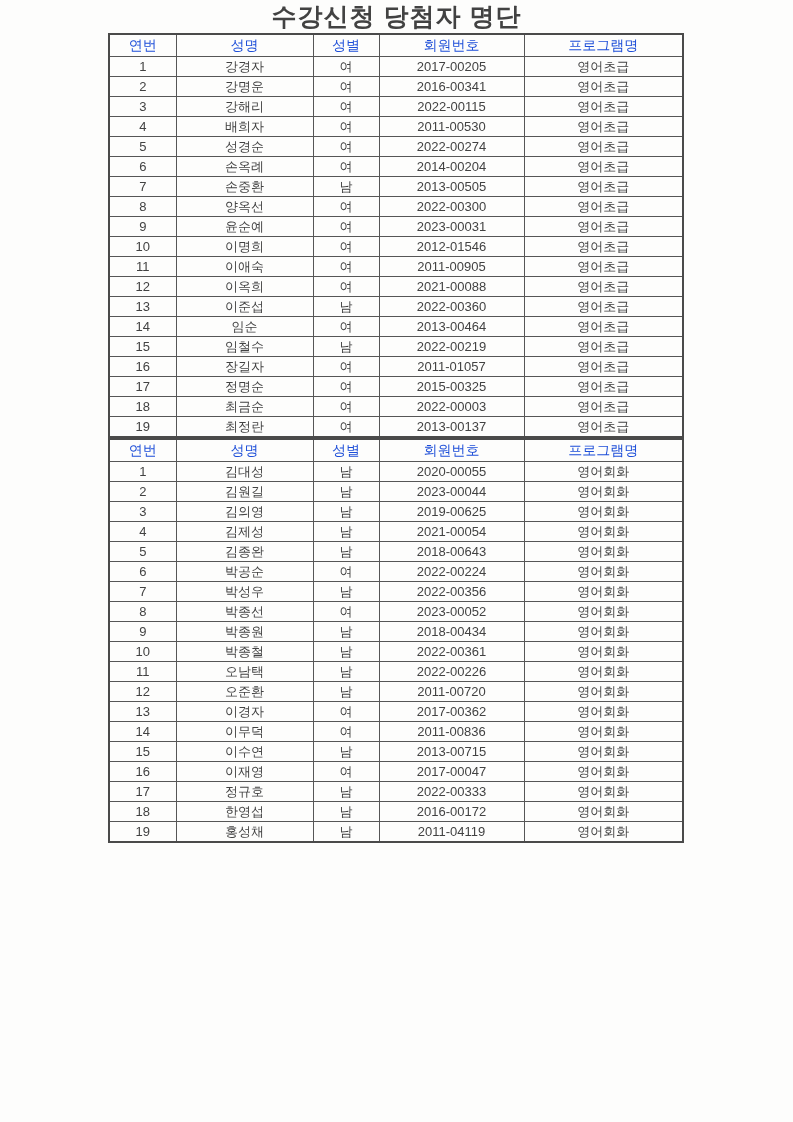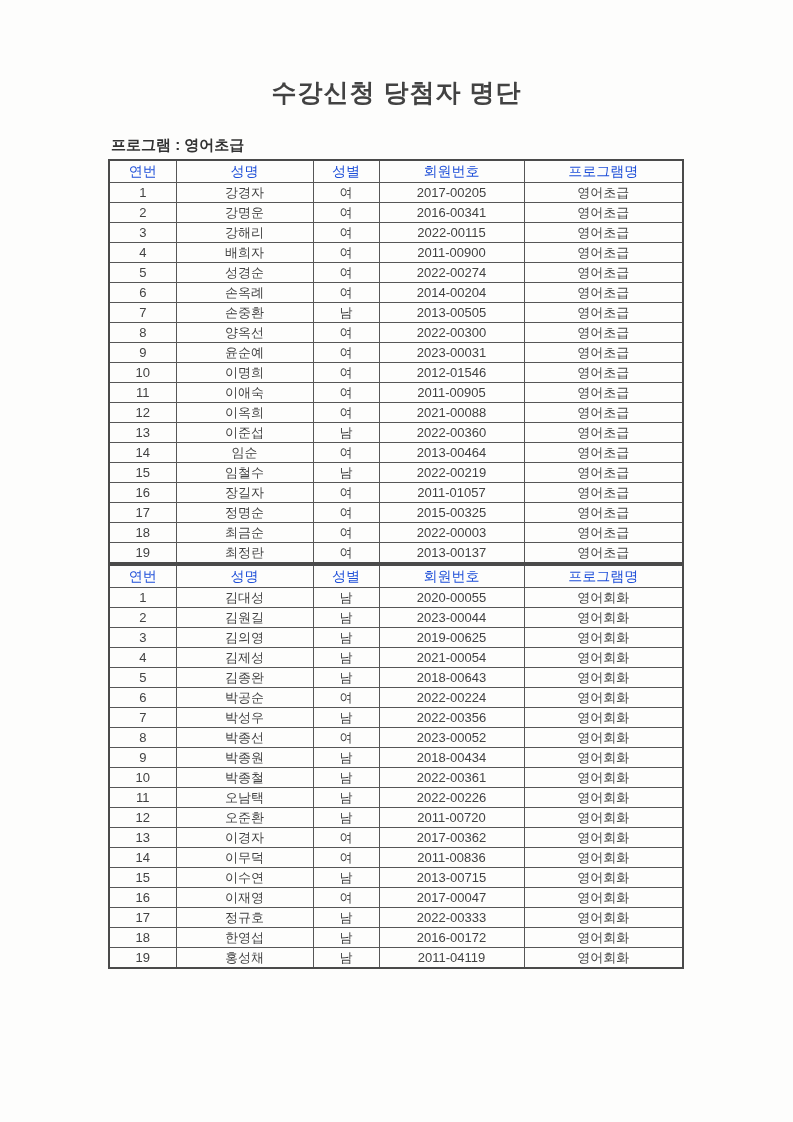--- a/index.html
+++ b/index.html
@@ -12,21 +12,20 @@
     width: 793px;
     height: 1122px;
     margin: 0 auto;
     background: #fdfdfc;
     font-family: "Liberation Sans", "DejaVu Sans", sans-serif;
     color: #3a3a3a;
     overflow: hidden;
     box-sizing: border-box;
   }
   .doc-title {
-    padding-top: 76px;
     text-align: center;
     font-size: 25px;
     font-weight: bold;
     letter-spacing: 1px;
     color: #424242;
   }
   .content {
     margin-left: 108px;
     width: 574px;
   }
@@ -70,177 +69,20 @@
   col.c-program { width: 159px; }
 </style>
 </head>
 <body>
 
 <div class="page">
 
   <div class="doc-title">수강신청 당첨자 명단</div>
 
   <div class="content">
-
-    <section>
-      <div class="section-label">프로그램 : 영어초급</div>
-      <table class="winners">
-        <colgroup>
-          <col class="c-no">
-            <col class="c-name">
-            <col class="c-gender">
-            <col class="c-member">
-            <col class="c-program">
-        </colgroup>
-        <thead>
-            <tr>
-              <th>연번</th>
-              <th>성명</th>
-              <th>성별</th>
-              <th>회원번호</th>
-              <th>프로그램명</th>
-            </tr>
-          </thead>
-        <tbody>
-            <tr>
-              <td>1</td>
-              <td>강경자</td>
-              <td>여</td>
-              <td>2017-00205</td>
-              <td>영어초급</td>
-            </tr>
-            <tr>
-              <td>2</td>
-              <td>강명운</td>
-              <td>여</td>
-              <td>2016-00341</td>
-              <td>영어초급</td>
-            </tr>
-            <tr>
-              <td>3</td>
-              <td>강해리</td>
-              <td>여</td>
-              <td>2022-00115</td>
-              <td>영어초급</td>
-            </tr>
-            <tr>
-              <td>4</td>
-              <td>배희자</td>
-              <td>여</td>
-              <td>2011-00900</td>
-              <td>영어초급</td>
-            </tr>
-            <tr>
-              <td>5</td>
-              <td>성경순</td>
-              <td>여</td>
-              <td>2022-00274</td>
-              <td>영어초급</td>
-            </tr>
-            <tr>
-              <td>6</td>
-              <td>손옥례</td>
-              <td>여</td>
-              <td>2014-00204</td>
-              <td>영어초급</td>
-            </tr>
-            <tr>
-              <td>7</td>
-              <td>손중환</td>
-              <td>남</td>
-              <td>2013-00505</td>
-              <td>영어초급</td>
-            </tr>
-            <tr>
-              <td>8</td>
-              <td>양옥선</td>
-              <td>여</td>
-              <td>2022-00300</td>
-              <td>영어초급</td>
-            </tr>
-            <tr>
-              <td>9</td>
-              <td>윤순예</td>
-              <td>여</td>
-              <td>2023-00031</td>
-              <td>영어초급</td>
-            </tr>
-            <tr>
-              <td>10</td>
-              <td>이명희</td>
-              <td>여</td>
-              <td>2012-01546</td>
-              <td>영어초급</td>
-            </tr>
-            <tr>
-              <td>11</td>
-              <td>이애숙</td>
-              <td>여</td>
-              <td>2011-00905</td>
-              <td>영어초급</td>
-            </tr>
-            <tr>
-              <td>12</td>
-              <td>이옥희</td>
-              <td>여</td>
-              <td>2021-00088</td>
-              <td>영어초급</td>
-            </tr>
-            <tr>
-              <td>13</td>
-              <td>이준섭</td>
-              <td>남</td>
-              <td>2022-00360</td>
-              <td>영어초급</td>
-            </tr>
-            <tr>
-              <td>14</td>
-              <td>임순</td>
-              <td>여</td>
-              <td>2013-00464</td>
-              <td>영어초급</td>
-            </tr>
-            <tr>
-              <td>15</td>
-              <td>임철수</td>
-              <td>남</td>
-              <td>2022-00219</td>
-              <td>영어초급</td>
-            </tr>
-            <tr>
-              <td>16</td>
-              <td>장길자</td>
-              <td>여</td>
-              <td>2011-01057</td>
-              <td>영어초급</td>
-            </tr>
-            <tr>
-              <td>17</td>
-              <td>정명순</td>
-              <td>여</td>
-              <td>2015-00325</td>
-              <td>영어초급</td>
-            </tr>
-            <tr>
-              <td>18</td>
-              <td>최금순</td>
-              <td>여</td>
-              <td>2022-00003</td>
-              <td>영어초급</td>
-            </tr>
-            <tr>
-              <td>19</td>
-              <td>최정란</td>
-              <td>여</td>
-              <td>2013-00137</td>
-              <td>영어초급</td>
-            </tr>
-          </tbody>
-      </table>
-    </section>
 
     <section>
       <table class="winners">
         <colgroup>
           <col class="c-no">
             <col class="c-name">
             <col class="c-gender">
             <col class="c-member">
             <col class="c-program">
         </colgroup>
@@ -249,149 +91,305 @@
               <th>연번</th>
               <th>성명</th>
               <th>성별</th>
               <th>회원번호</th>
               <th>프로그램명</th>
             </tr>
           </thead>
         <tbody>
             <tr>
               <td>1</td>
-              <td>김대성</td>
-              <td>남</td>
-              <td>2020-00055</td>
-              <td>영어회화</td>
+              <td>강경자</td>
+              <td>여</td>
+              <td>2017-00205</td>
+              <td>영어초급</td>
             </tr>
             <tr>
               <td>2</td>
-              <td>김원길</td>
-              <td>남</td>
-              <td>2023-00044</td>
-              <td>영어회화</td>
+              <td>강명운</td>
+              <td>여</td>
+              <td>2016-00341</td>
+              <td>영어초급</td>
             </tr>
             <tr>
               <td>3</td>
-              <td>김의영</td>
-              <td>남</td>
-              <td>2019-00625</td>
-              <td>영어회화</td>
+              <td>강해리</td>
+              <td>여</td>
+              <td>2022-00115</td>
+              <td>영어초급</td>
             </tr>
             <tr>
               <td>4</td>
-              <td>김제성</td>
-              <td>남</td>
-              <td>2021-00054</td>
-              <td>영어회화</td>
+              <td>배희자</td>
+              <td>여</td>
+              <td>2011-00530</td>
+              <td>영어초급</td>
             </tr>
             <tr>
               <td>5</td>
-              <td>김종완</td>
-              <td>남</td>
-              <td>2018-00643</td>
-              <td>영어회화</td>
+              <td>성경순</td>
+              <td>여</td>
+              <td>2022-00274</td>
+              <td>영어초급</td>
             </tr>
             <tr>
               <td>6</td>
-              <td>박공순</td>
-              <td>여</td>
-              <td>2022-00224</td>
-              <td>영어회화</td>
+              <td>손옥례</td>
+              <td>여</td>
+              <td>2014-00204</td>
+              <td>영어초급</td>
             </tr>
             <tr>
               <td>7</td>
-              <td>박성우</td>
-              <td>남</td>
-              <td>2022-00356</td>
-              <td>영어회화</td>
+              <td>손중환</td>
+              <td>남</td>
+              <td>2013-00505</td>
+              <td>영어초급</td>
             </tr>
             <tr>
               <td>8</td>
-              <td>박종선</td>
-              <td>여</td>
-              <td>2023-00052</td>
-              <td>영어회화</td>
+              <td>양옥선</td>
+              <td>여</td>
+              <td>2022-00300</td>
+              <td>영어초급</td>
             </tr>
             <tr>
               <td>9</td>
-              <td>박종원</td>
-              <td>남</td>
-              <td>2018-00434</td>
-              <td>영어회화</td>
+              <td>윤순예</td>
+              <td>여</td>
+              <td>2023-00031</td>
+              <td>영어초급</td>
             </tr>
             <tr>
               <td>10</td>
-              <td>박종철</td>
-              <td>남</td>
-              <td>2022-00361</td>
-              <td>영어회화</td>
+              <td>이명희</td>
+              <td>여</td>
+              <td>2012-01546</td>
+              <td>영어초급</td>
             </tr>
             <tr>
               <td>11</td>
-              <td>오남택</td>
-              <td>남</td>
-              <td>2022-00226</td>
-              <td>영어회화</td>
+              <td>이애숙</td>
+              <td>여</td>
+              <td>2011-00905</td>
+              <td>영어초급</td>
             </tr>
             <tr>
               <td>12</td>
-              <td>오준환</td>
-              <td>남</td>
-              <td>2011-00720</td>
-              <td>영어회화</td>
+              <td>이옥희</td>
+              <td>여</td>
+              <td>2021-00088</td>
+              <td>영어초급</td>
             </tr>
             <tr>
               <td>13</td>
-              <td>이경자</td>
-              <td>여</td>
-              <td>2017-00362</td>
-              <td>영어회화</td>
+              <td>이준섭</td>
+              <td>남</td>
+              <td>2022-00360</td>
+              <td>영어초급</td>
             </tr>
             <tr>
               <td>14</td>
-              <td>이무덕</td>
-              <td>여</td>
-              <td>2011-00836</td>
-              <td>영어회화</td>
+              <td>임순</td>
+              <td>여</td>
+              <td>2013-00464</td>
+              <td>영어초급</td>
             </tr>
             <tr>
               <td>15</td>
-              <td>이수연</td>
-              <td>남</td>
-              <td>2013-00715</td>
-              <td>영어회화</td>
+              <td>임철수</td>
+              <td>남</td>
+              <td>2022-00219</td>
+              <td>영어초급</td>
             </tr>
             <tr>
               <td>16</td>
-              <td>이재영</td>
-              <td>여</td>
-              <td>2017-00047</td>
-              <td>영어회화</td>
+              <td>장길자</td>
+              <td>여</td>
+              <td>2011-01057</td>
+              <td>영어초급</td>
             </tr>
             <tr>
               <td>17</td>
-              <td>정규호</td>
-              <td>남</td>
-              <td>2022-00333</td>
-              <td>영어회화</td>
+              <td>정명순</td>
+              <td>여</td>
+              <td>2015-00325</td>
+              <td>영어초급</td>
             </tr>
             <tr>
               <td>18</td>
-              <td>한영섭</td>
-              <td>남</td>
-              <td>2016-00172</td>
-              <td>영어회화</td>
+              <td>최금순</td>
+              <td>여</td>
+              <td>2022-00003</td>
+              <td>영어초급</td>
             </tr>
             <tr>
               <td>19</td>
-              <td>홍성채</td>
-              <td>남</td>
-              <td>2011-04119</td>
-              <td>영어회화</td>
+              <td>최정란</td>
+              <td>여</td>
+              <td>2013-00137</td>
+              <td>영어초급</td>
             </tr>
           </tbody>
       </table>
     </section>
 
+    <section>
+      <table class="winners">
+        <colgroup>
+          <col class="c-no">
+            <col class="c-name">
+            <col class="c-gender">
+            <col class="c-member">
+            <col class="c-program">
+        </colgroup>
+        <thead>
+            <tr>
+              <th>연번</th>
+              <th>성명</th>
+              <th>성별</th>
+              <th>회원번호</th>
+              <th>프로그램명</th>
+            </tr>
+          </thead>
+        <tbody>
+            <tr>
+              <td>1</td>
+              <td>김대성</td>
+              <td>남</td>
+              <td>2020-00055</td>
+              <td>영어회화</td>
+            </tr>
+            <tr>
+              <td>2</td>
+              <td>김원길</td>
+              <td>남</td>
+              <td>2023-00044</td>
+              <td>영어회화</td>
+            </tr>
+            <tr>
+              <td>3</td>
+              <td>김의영</td>
+              <td>남</td>
+              <td>2019-00625</td>
+              <td>영어회화</td>
+            </tr>
+            <tr>
+              <td>4</td>
+              <td>김제성</td>
+              <td>남</td>
+              <td>2021-00054</td>
+              <td>영어회화</td>
+            </tr>
+            <tr>
+              <td>5</td>
+              <td>김종완</td>
+              <td>남</td>
+              <td>2018-00643</td>
+              <td>영어회화</td>
+            </tr>
+            <tr>
+              <td>6</td>
+              <td>박공순</td>
+              <td>여</td>
+              <td>2022-00224</td>
+              <td>영어회화</td>
+            </tr>
+            <tr>
+              <td>7</td>
+              <td>박성우</td>
+              <td>남</td>
+              <td>2022-00356</td>
+              <td>영어회화</td>
+            </tr>
+            <tr>
+              <td>8</td>
+              <td>박종선</td>
+              <td>여</td>
+              <td>2023-00052</td>
+              <td>영어회화</td>
+            </tr>
+            <tr>
+              <td>9</td>
+              <td>박종원</td>
+              <td>남</td>
+              <td>2018-00434</td>
+              <td>영어회화</td>
+            </tr>
+            <tr>
+              <td>10</td>
+              <td>박종철</td>
+              <td>남</td>
+              <td>2022-00361</td>
+              <td>영어회화</td>
+            </tr>
+            <tr>
+              <td>11</td>
+              <td>오남택</td>
+              <td>남</td>
+              <td>2022-00226</td>
+              <td>영어회화</td>
+            </tr>
+            <tr>
+              <td>12</td>
+              <td>오준환</td>
+              <td>남</td>
+              <td>2011-00720</td>
+              <td>영어회화</td>
+            </tr>
+            <tr>
+              <td>13</td>
+              <td>이경자</td>
+              <td>여</td>
+              <td>2017-00362</td>
+              <td>영어회화</td>
+            </tr>
+            <tr>
+              <td>14</td>
+              <td>이무덕</td>
+              <td>여</td>
+              <td>2011-00836</td>
+              <td>영어회화</td>
+            </tr>
+            <tr>
+              <td>15</td>
+              <td>이수연</td>
+              <td>남</td>
+              <td>2013-00715</td>
+              <td>영어회화</td>
+            </tr>
+            <tr>
+              <td>16</td>
+              <td>이재영</td>
+              <td>여</td>
+              <td>2017-00047</td>
+              <td>영어회화</td>
+            </tr>
+            <tr>
+              <td>17</td>
+              <td>정규호</td>
+              <td>남</td>
+              <td>2022-00333</td>
+              <td>영어회화</td>
+            </tr>
+            <tr>
+              <td>18</td>
+              <td>한영섭</td>
+              <td>남</td>
+              <td>2016-00172</td>
+              <td>영어회화</td>
+            </tr>
+            <tr>
+              <td>19</td>
+              <td>홍성채</td>
+              <td>남</td>
+              <td>2011-04119</td>
+              <td>영어회화</td>
+            </tr>
+          </tbody>
+      </table>
+    </section>
+
   </div>
 </div>
 
 </body></html>

